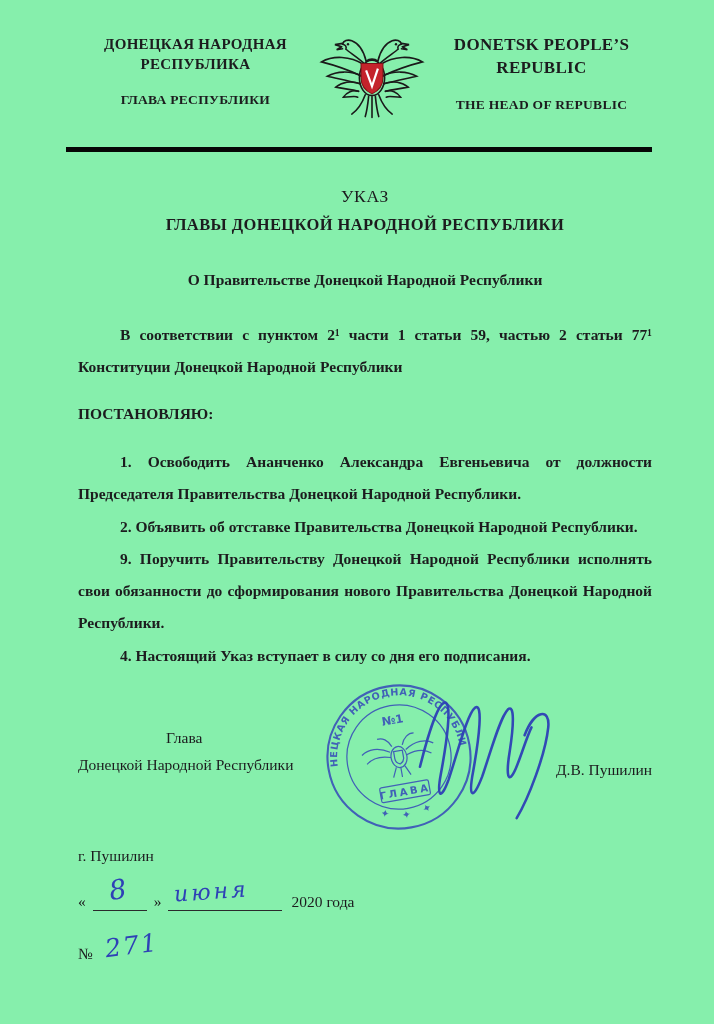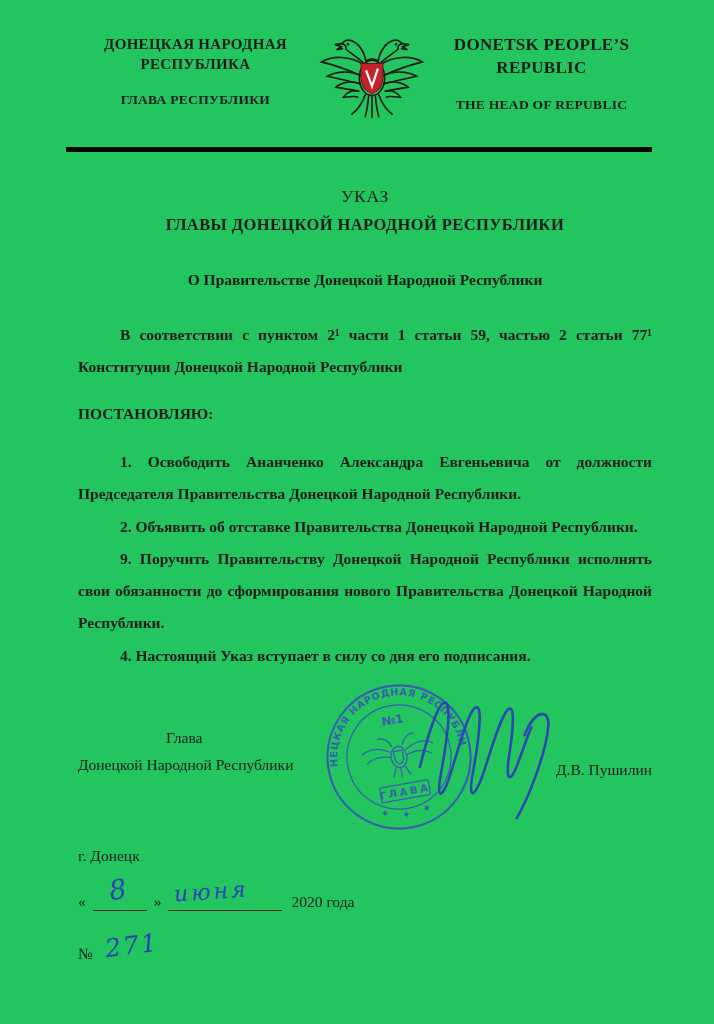--- a/index.html
+++ b/index.html
@@ -2,21 +2,21 @@
 <html><head>
 <meta charset="utf-8">
 <style>
   * { margin: 0; padding: 0; box-sizing: border-box; }
   html, body { background: #ffffff; }
   body { display: flex; justify-content: center; }
 
   .page {
     position: relative;
     width: 714px; height: 1024px;
-    background: #22c55e;
+    background: #86efac;
     color: #1c1c1e;
     font-family: "Liberation Serif", "DejaVu Serif", serif;
     padding: 16px 62px 0 78px;
     overflow: hidden;
   }
 
   
   .letterhead { display: flex; justify-content: space-between; align-items: flex-start; margin-top: 6px; }
   .lh-col { text-align: center; padding-top: 12px; }
   .lh-left  { width: 236px; }
@@ -168,21 +168,21 @@
 
   <div class="autograph">
     <svg viewBox="0 0 160 150" width="158" height="148">
       <g fill="none" stroke="#2e41b6" stroke-width="2.6" stroke-linecap="round" opacity="0.95">
         <path d="M6 92 C14 60 24 28 31 27 C39 26 33 68 27 100 C23 122 27 127 35 105 C44 78 54 38 62 32 C70 27 66 62 60 96 C55 122 59 128 69 102 C77 79 87 42 95 34 C102 28 101 50 97 76 C93 100 95 112 103 94 C109 80 114 62 119 52"></path>
         <path d="M112 60 C122 34 138 32 136 52 C133 80 116 124 104 144"></path>
       </g>
     </svg>
   </div>
 
-  <div class="city">г. Донецк</div>
+  <div class="city">г. Пушилин</div>
 
   <div class="date-line">
     <span>«</span><span class="blank blank-day"><span class="hw hw-day">8</span></span><span>»</span><span class="blank blank-month"><span class="hw hw-month">июня</span></span><span class="year">2020 года</span>
   </div>
 
   <div class="num-line">
     <span>№</span><span class="hw hw-num">271</span>
   </div>
 
 </div>

